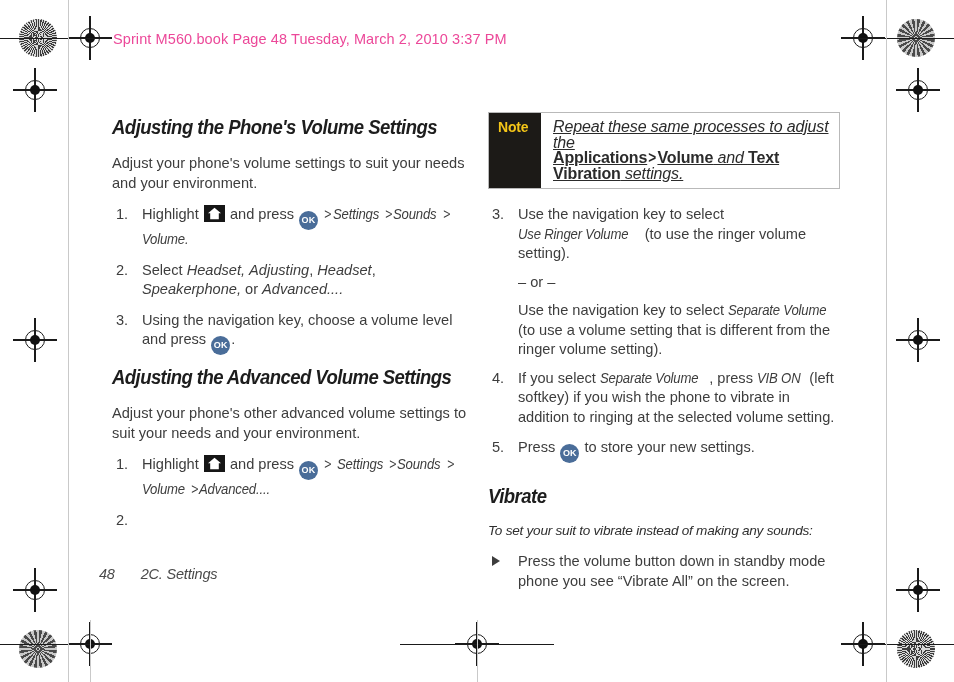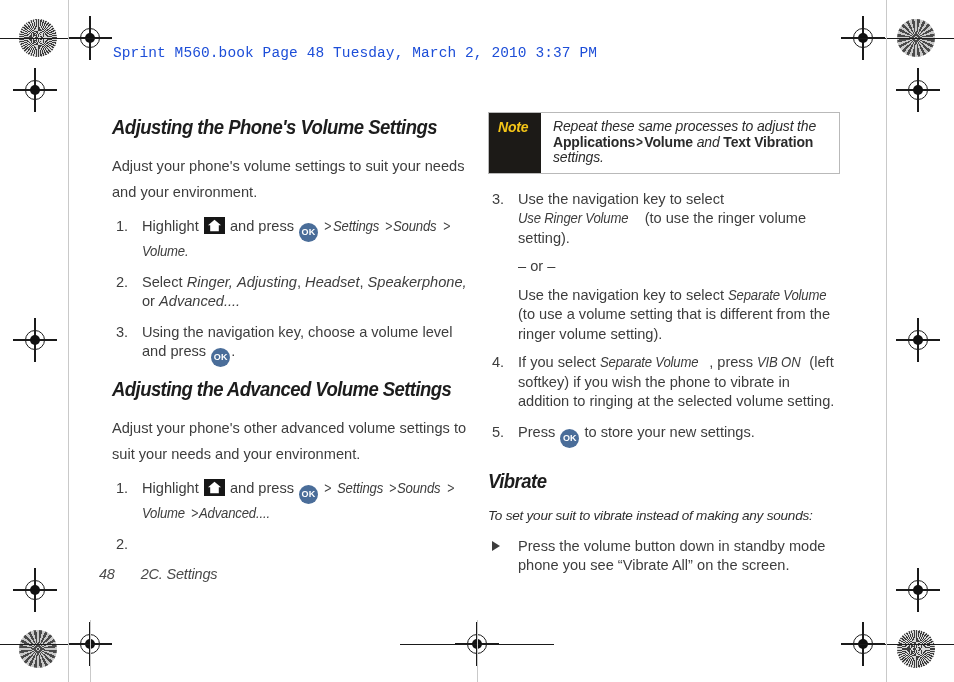--- a/index.html
+++ b/index.html
@@ -72,24 +72,24 @@
   .guide-line {
     position: absolute;
     background: #c9c9c9;
     pointer-events: none;
   }
 
   
   .book-header {
     position: absolute;
     left: 113px;
-    top: 45px;
-    font-family: Liberation Mono, monospace;
+    top: 31px;
+    font-family: Liberation Sans, sans-serif;
     font-size: 14.5px;
-    color: #1d4ed8;
+    color: #ec4899;
     letter-spacing: 0.1px;
     white-space: nowrap;
   }
 
   
   .col {
     position: absolute;
     top: 116px;
   }
   .col-left  { left: 112px; width: 362px; }
@@ -104,21 +104,21 @@
     margin: 0 0 14px 0;
     letter-spacing: -0.55px;
     transform: scaleX(0.95);
     transform-origin: left center;
     white-space: nowrap;
   }
   h2.section-title.tight { letter-spacing: -0.6px; }
 
   p.body-text {
     font-size: 14.6px;
-    line-height: 26px;
+    line-height: 20px;
     margin: 0 0 12px 0;
     color: #3d3d3d;
   }
 
   .intro-italic {
     font-style: italic;
     font-size: 13.6px;
     line-height: 18px;
     margin: 0 0 12px 0;
     color: #2e2e2e;
@@ -211,40 +211,39 @@
   .callout {
     display: flex;
     border: 1px solid #b9b9b9;
     margin: 6px 0 16px 0;
     background: #ffffff;
     box-sizing: border-box;
   }
   .callout .label-cell {
     background: #1c1a17;
     color: #f4c518;
-    font-style: italic;
     font-weight: bold;
     font-size: 14px;
     padding: 6px 9px 6px 9px;
     min-width: 45px;
     box-sizing: border-box;
     flex: 0 0 auto;
     letter-spacing: -0.2px;
   }
   .callout .text-cell {
     padding: 6px 10px 7px 12px;
     font-style: italic;
     font-size: 12.3px;
     line-height: 15.5px;
     color: #2b2b2b;
     letter-spacing: -0.15px;
     flex: 1 1 auto;
   }
   .callout.note .label-cell { min-width: 52px; }
-  .callout.note .text-cell { font-size: 14px; line-height: 15.5px; }
+  .callout.note .text-cell { font-size: 16px; line-height: 15.5px; text-decoration: underline; }
   .callout .b { font-weight: bold; font-style: normal; }
   .callout .it { font-style: italic; font-weight: normal; }
 
   
   .footer {
     position: absolute;
     left: 99px;
     top: 566px;
     font-style: italic;
     font-size: 14.5px;
@@ -349,21 +348,21 @@
 
   <ol class="steps">
     <li class="step">
       <span class="num">1.</span>
       <span>Highlight <span class="icon-home"><svg width="15" height="13" viewBox="0 0 15 13">
               <path d="M7.5 0.7 L14 6.2 L11.8 6.2 L11.8 12.3 L3.2 12.3 L3.2 6.2 L1 6.2 Z" fill="#ffffff"></path>
             </svg></span> and press <span class="icon-ok">OK</span> <span class="gt">&gt;</span><span class="cond">Settings</span><span class="gt">&gt;</span><span class="cond">Sounds</span><span class="gt">&gt;</span><br><span class="cond">Volume.</span></span>
     </li>
     <li class="step">
       <span class="num">2.</span>
-      <span>Select <i>Ringer,</i> <i>Adjusting</i>, <i>Headset</i>, <i>Speakerphone,</i> or <i>Advanced....</i></span>
+      <span>Select <i>Headset,</i> <i>Adjusting</i>, <i>Headset</i>, <i>Speakerphone,</i> or <i>Advanced....</i></span>
     </li>
     <li class="step">
       <span class="num">3.</span>
       <span>Using the navigation key, choose a volume level and press <span class="icon-ok">OK</span>.</span>
     </li>
   </ol>
 
 
   <h2 class="section-title tight">Adjusting the Advanced Volume Settings</h2>
 

